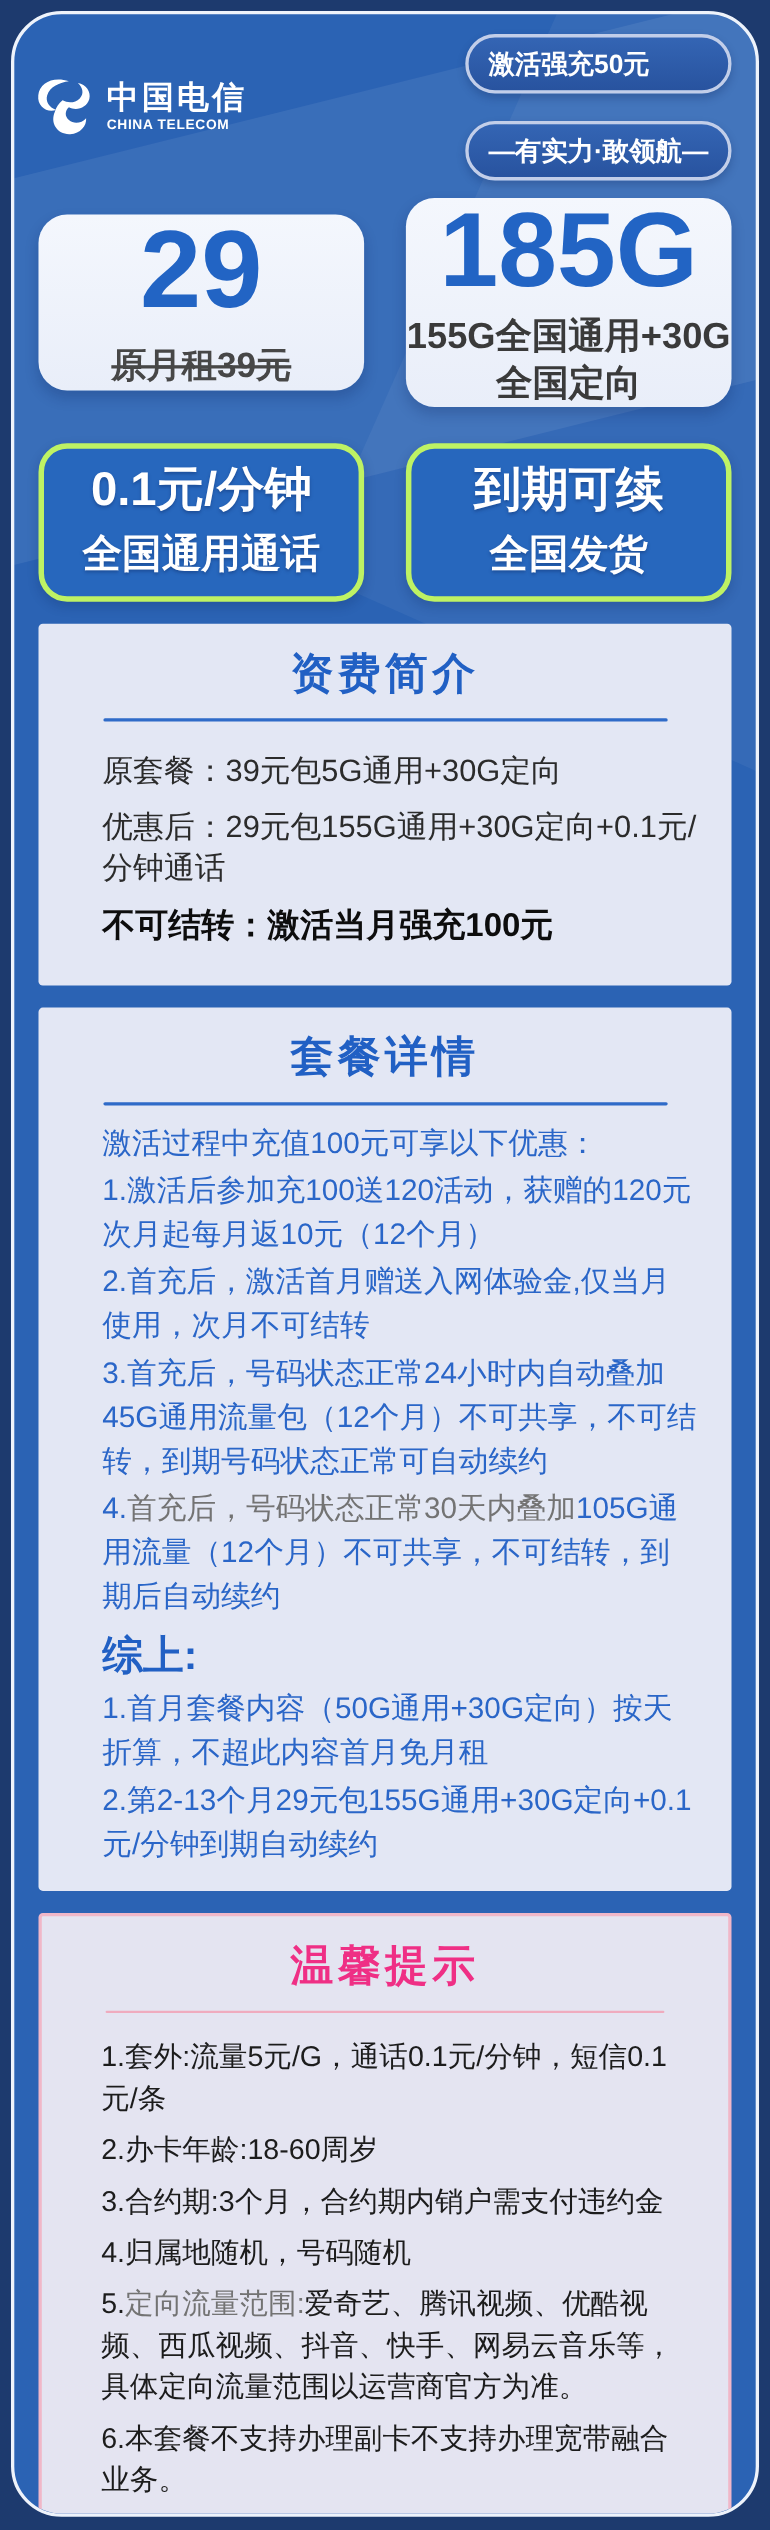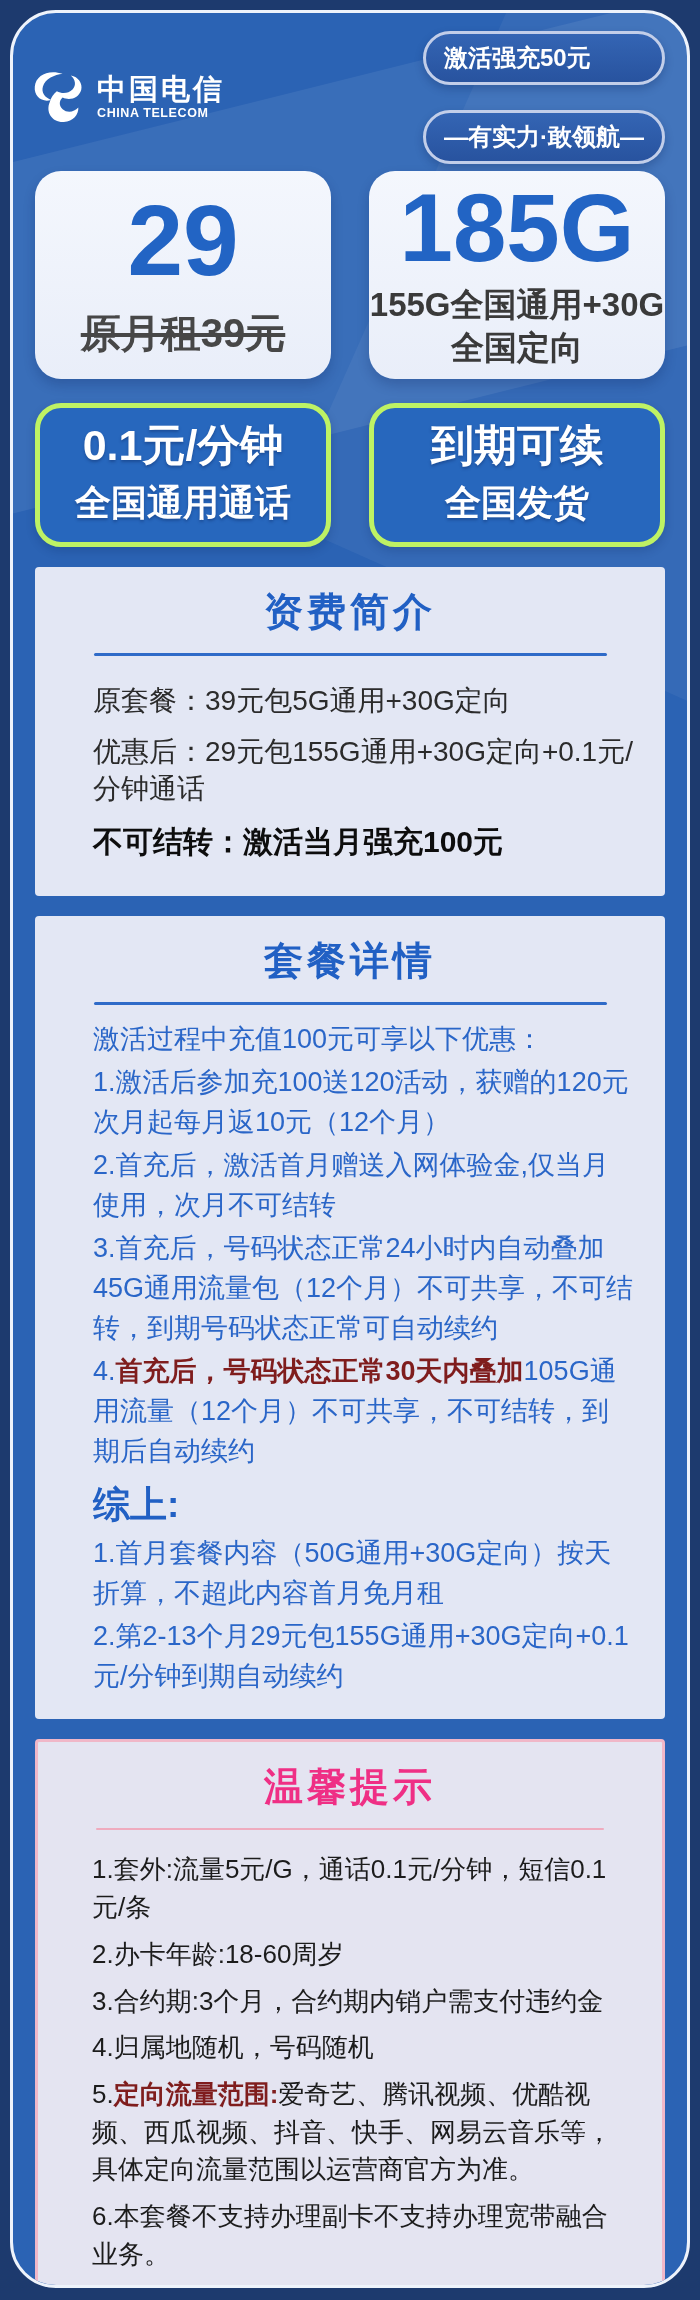--- a/index.html
+++ b/index.html
@@ -43,28 +43,28 @@
   .title-pill span{font-size:56px;font-weight:800;color:#2466c0;letter-spacing:3px;}
   .badges{display:flex;flex-direction:column;gap:25px;}
   .badge{
     background:linear-gradient(#3465b4,#28539f);
     border:3px solid #c2cee9;border-radius:999px;color:#fff;font-weight:700;
     font-size:24px;padding:8px 18px;white-space:nowrap;
     box-shadow:0 4px 8px rgba(8,28,80,.25);
   }
 
   
-  .price-row{display:flex;gap:38px;margin-top:14px;height:208px;}
+  .price-row{display:flex;gap:38px;margin-top:14px;height:208px;align-items:center;}
   .price-card{
     flex:1;background:linear-gradient(#f4f7fd,#e9eef9);border-radius:26px;
     display:flex;flex-direction:column;align-items:center;justify-content:center;
     box-shadow:0 6px 12px rgba(8,28,80,.22);
   }
   .price-number{font-size:100px;font-weight:800;color:#2264c4;line-height:1;}
-  .price-note{margin-top:16px;font-size:40px;font-weight:700;color:#474747;text-decoration:line-through;}
+  .price-note{margin-top:16px;font-size:32px;font-weight:700;color:#474747;text-decoration:line-through;}
   .price-sub{margin-top:8px;font-size:33px;font-weight:700;color:#3a3a3a;line-height:1.3;text-align:center;}
   .price-card .price-number.small{font-size:96px;}
 
   
   .feature-row{display:flex;gap:38px;margin-top:24px;height:144px;}
   .feature-box{
     flex:1;border:5px solid #bef264;border-radius:26px;background:#2767bd;
     display:flex;flex-direction:column;align-items:center;justify-content:center;
     color:#fff;box-shadow:0 4px 10px rgba(8,28,80,.2);
   }
@@ -80,21 +80,21 @@
   .divider{height:3px;background:#2f6bc8;margin:14px auto 8px auto;width:90%;border-radius:2px;}
 
   .intro-body{padding:4px 2px 2px 28px;}
   .intro-row{font-size:28px;color:#2b2b2b;margin:15px 0;line-height:1.3;}
   .intro-row.bold-dark{font-weight:800;color:#0d0d0d;font-size:30px;}
 
   .details-body{padding:4px 0 2px 28px;}
   .para{margin:3px 0;font-size:27px;line-height:1.48;}
   .details-wrap .para{color:#2a66c8;}
   .summary-heading{font-size:37px;font-weight:800;color:#2160c4;margin:8px 0 4px 0;}
-  .red{color:#7f1d1d;font-weight:700;}
+  .red{color:#737373;font-weight:400;}
 
   .tips{background:#e4e4f1;border:3px solid #f0b7c8;}
   .tips .section-title{color:#ef2f85;}
   .tips .divider{background:#efabbe;height:2px;}
   .tips-body{padding:4px 0 2px 24px;}
   .tips-body .para{color:#1c1c1c;font-size:26px;line-height:1.45;margin:9px 0;}
 </style>
 </head>
 <body>
 

